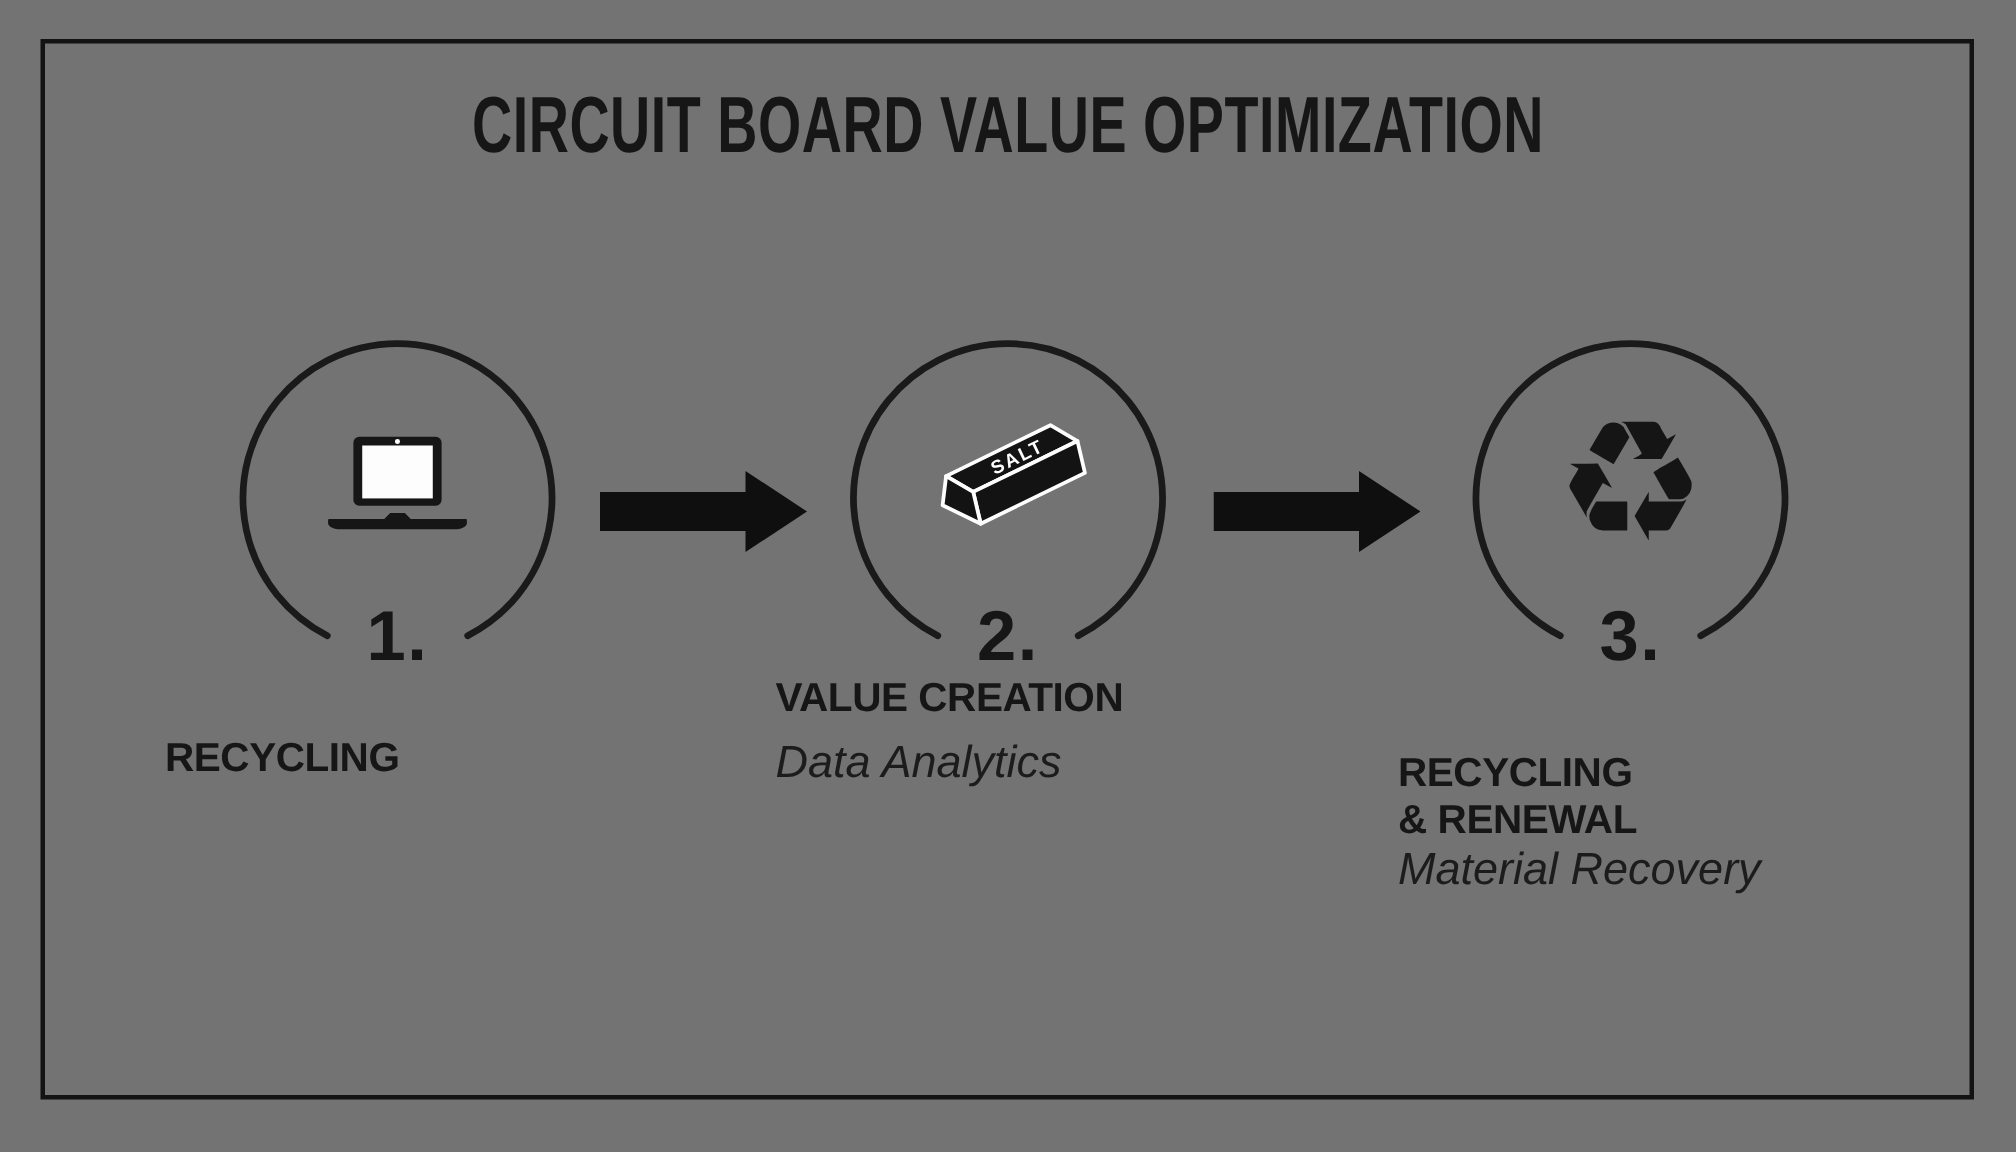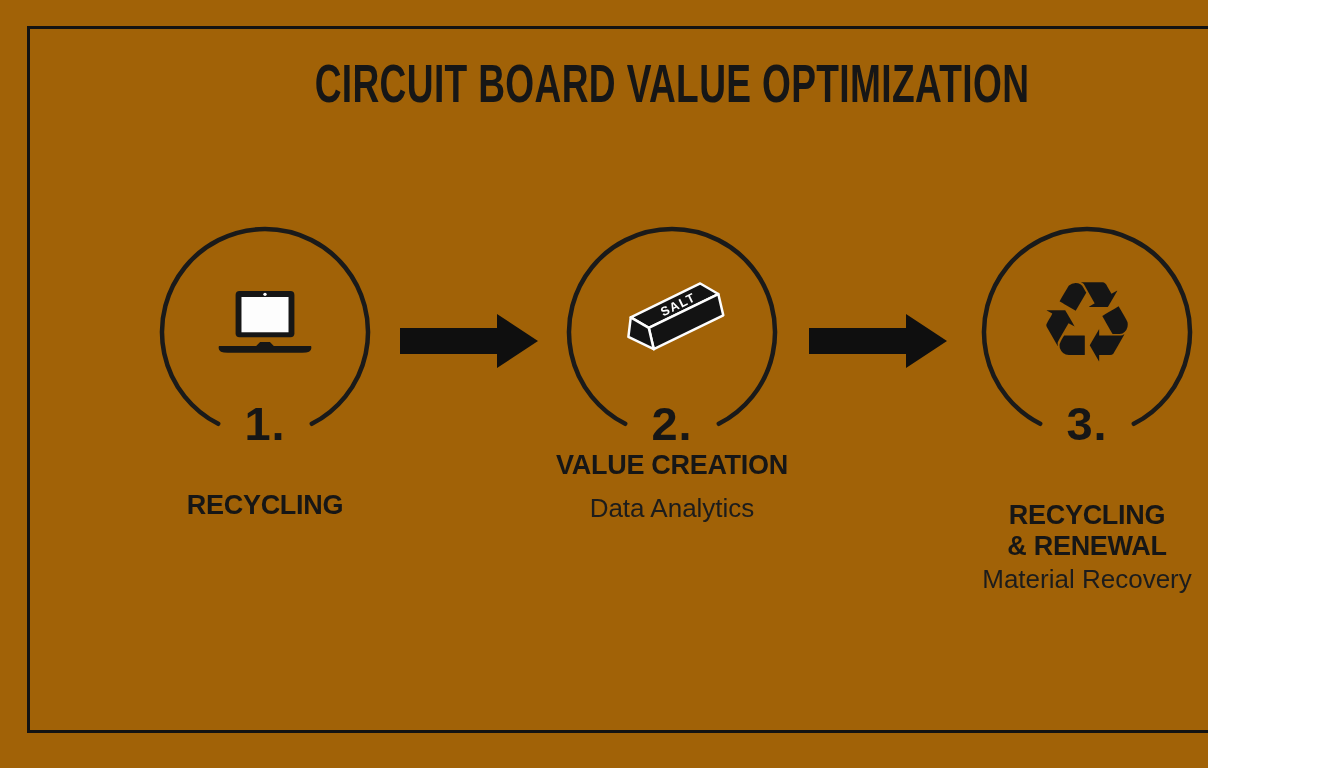--- a/index.html
+++ b/index.html
@@ -1,41 +1,41 @@
 <!DOCTYPE html>
 <html><head>
 <meta charset="utf-8">
 <style>
   html,body { margin:0; padding:0; }
   .canvas {
-    position:relative; width:1208px; height:768px;
-    background:#a16207; overflow:hidden;
+    position:relative; width:1344px; height:768px;
+    background:#737373; overflow:hidden;
     font-family:"Liberation Sans", sans-serif; color:#161616;
   }
   .frame {
     position:absolute; left:27px; top:26px; width:1283px; height:701px;
     border:3px solid #131313; background:transparent;
   }
   .title {
     position:absolute; top:56px; left:0; width:1344px; text-align:center;
     font-size:53px; font-weight:700; line-height:56px; letter-spacing:0.5px;
     transform:scaleX(0.70); transform-origin:50% 50%; white-space:nowrap;
   }
   .column { position:absolute; top:222px; width:220px; height:340px; }
   #col1 { left:155px; } #col2 { left:562px; } #col3 { left:977px; }
   .circle-wrap { position:absolute; left:0; top:0; width:220px; height:220px; }
   .arc-svg { position:absolute; left:0; top:0; width:220px; height:220px; }
   .step-number {
     position:absolute; top:174px; left:0; width:220px; text-align:center;
     font-size:47px; font-weight:700; letter-spacing:1px;
   }
-  .labels { position:absolute; left:-45px; width:310px; text-align:center; }
+  .labels { position:absolute; left:-45px; width:310px; text-align:left; }
   #col1 .labels { top:268px; } #col2 .labels { top:228px; } #col3 .labels { top:242px;margin-top:36px; }
   .label-bold { font-size:27px; font-weight:700; line-height:31px; letter-spacing:-0.3px; }
-  .label-sub  { font-size:26px; font-weight:400; line-height:31px; color:#1c1c1c; }
+  .label-sub  { font-size:30px; font-weight:400; line-height:31px; color:#1c1c1c;font-style:italic; }
   #col2 .label-sub { margin-top:12px; }
   #col3 .label-sub { margin-top:2px; }
   .laptop-svg { position:absolute; left:61px; top:66px; width:98px; height:67px; }
   .ingot-svg  { position:absolute; left:52px; top:54px; width:116px; height:100px; }
   .recycle-glyph {
     position:absolute; left:0; top:44px; width:220px; text-align:center;
     font-family:"DejaVu Sans", sans-serif; font-size:112px; line-height:112px;
     color:#151515;
   }
   .arrow-svg { position:absolute; top:314px; width:138px; height:54px; }

